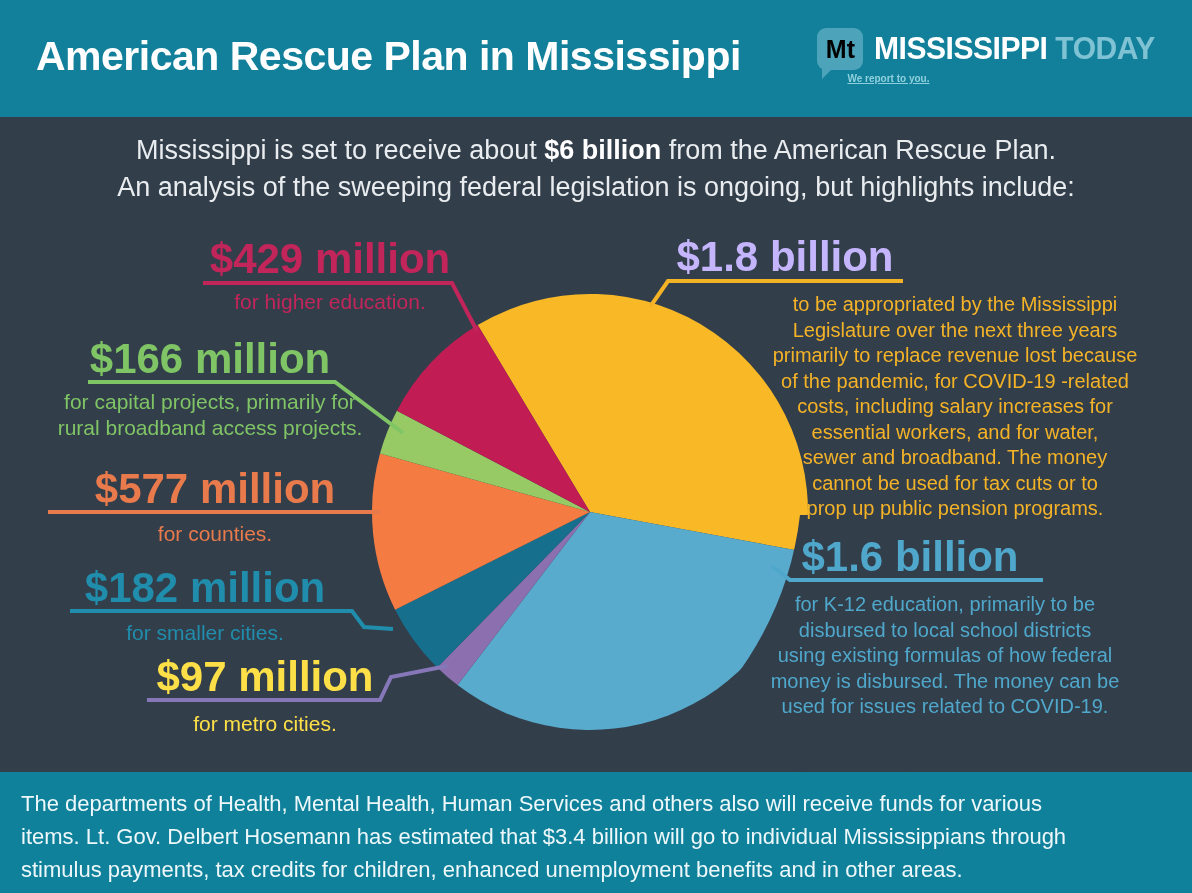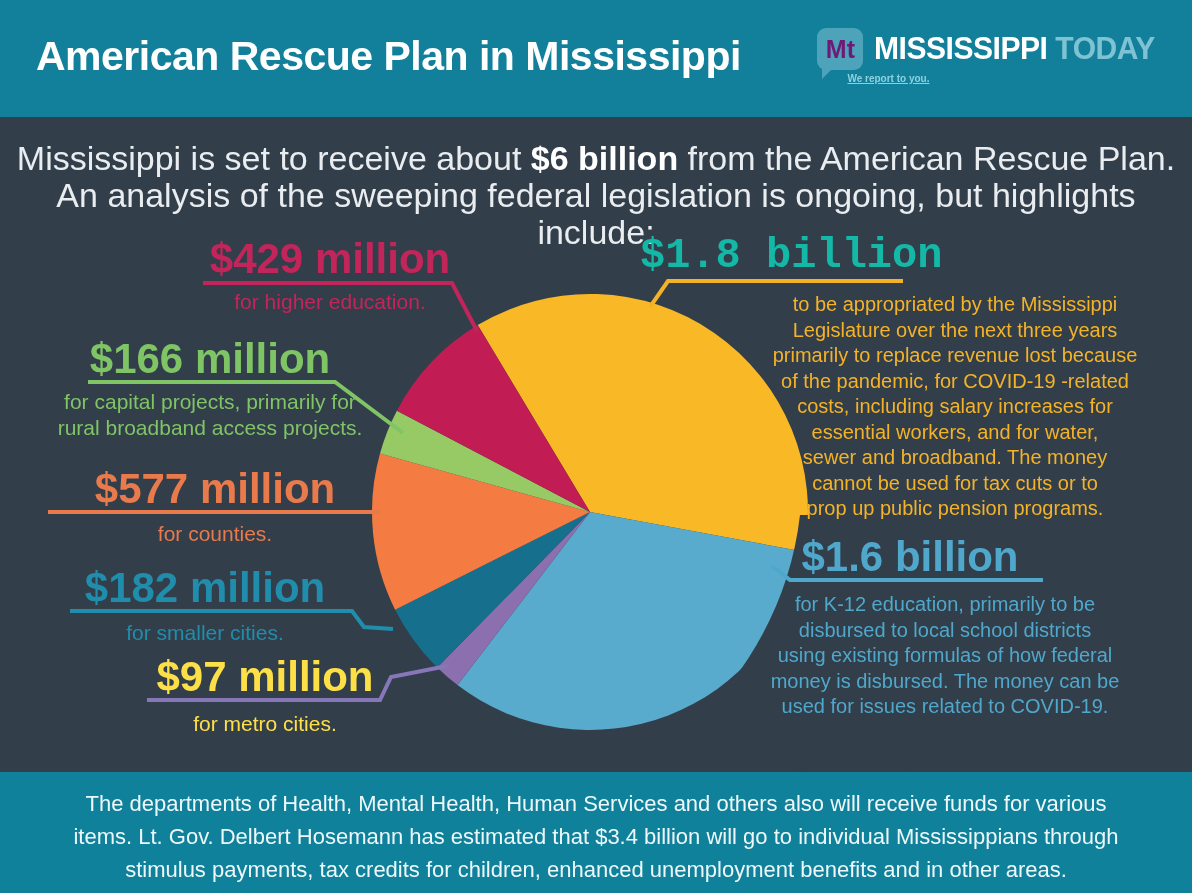--- a/index.html
+++ b/index.html
@@ -13,30 +13,30 @@
     background:var(--header_teal,#12809a); z-index:3;}
   .title{position:absolute; left:36px; top:33px; color:#fff; font-size:41px;
     font-weight:700; letter-spacing:-0.5px; white-space:nowrap;}
   .logo{position:absolute; right:28px; top:28px;}
   .logo-row{display:flex; align-items:center; gap:11px;}
   .bubble{position:relative; width:46px; height:42px; border-radius:9px;
     background:var(--logo_bubble,#4da4ba); display:flex; align-items:center; justify-content:center;}
   .bubble::after{content:""; position:absolute; left:5px; bottom:-9px; width:0; height:0;
     border:7px solid transparent; border-top-color:var(--logo_bubble,#4da4ba);
     border-left-color:var(--logo_bubble,#4da4ba);}
-  .bubble span{color:#701a75; font-size:25px; font-weight:700;}
+  .bubble span{color:#000000; font-size:25px; font-weight:700;}
   .wordmark{font-size:31px; font-weight:700; letter-spacing:-0.5px; white-space:nowrap;
     transform:scaleX(0.97); transform-origin:left center;}
   .wordmark .w1{color:#fff;}
   .wordmark .w2{color:var(--logo_today,#7ec2d3);}
   .tagline{margin-top:3px; margin-left:30px; color:var(--logo_tagline,#8fd0dd);
     font-size:10px; font-weight:700;text-decoration:underline;}
   
   .intro{position:absolute; left:0; top:132px; width:100%; text-align:center;
-    color:var(--intro_text,#e9edf0); font-size:34px; line-height:37px; z-index:2;margin-top:8px;}
+    color:var(--intro_text,#e9edf0); font-size:27px; line-height:37px; z-index:2;}
   .intro b{color:#fff;}
   
   svg.layer{position:absolute; left:0; top:0; z-index:1;}
   .bgfill{fill:var(--bg,#333e4b);}
   polyline{fill:none; stroke-width:4px; stroke-linejoin:miter; stroke-linecap:butt;}
   
   .callout{position:absolute; text-align:center; z-index:2;}
   .amount{font-size:42px; font-weight:700; line-height:41px; white-space:nowrap;}
   .desc{font-size:21px; line-height:26px; margin-top:10px; white-space:pre-line;}
   .bigdesc{position:absolute; text-align:center; font-size:20px; line-height:25.5px;
@@ -49,21 +49,21 @@
   #co-258 .desc{margin-top:12px;}
   #co-97 {left:75px;  top:656px; width:380px;}
   #co-97 .desc{margin-top:14px;}
   #co-18 {left:640px; top:236px; width:290px;}
   #co-16 {left:765px; top:536px; width:290px;}
   #desc-18{left:715px; top:292px; width:480px;}
   #desc-16{left:705px; top:592px; width:480px;}
   
   .footer{position:absolute; left:0; bottom:0; width:100%; height:121px;
     background:var(--footer_teal,#0f819b); z-index:3;}
-  .footer-text{position:absolute; left:21px; top:15px; width:1150px; text-align:center;
+  .footer-text{position:absolute; left:21px; top:15px; width:1150px; text-align:left;
     color:var(--footer_text,#eef8fa); font-size:22px; line-height:33px; white-space:pre-line;}
 </style>
 </head>
 <body>
 
 <div id="stage">
 
   <svg class="layer" width="1192" height="893" viewBox="0 0 1192 893">
     <g id="pie-slices">
         <path d="M 590 512 L 477.7 325.1 A 218 218 0 0 1 804.3 551.8 Z" fill="#f9b927"></path>
@@ -120,21 +120,21 @@
   </div>
   <div class="callout" id="co-258" style="color: rgb(31, 141, 171);">
     <div class="amount">$182 million</div>
     <div class="desc">for smaller cities.</div>
   </div>
   <div class="callout" id="co-97" style="color: #fde047;">
     <div class="amount">$97 million</div>
     <div class="desc">for metro cities.</div>
   </div>
 
-  <div class="callout" id="co-18" style="color: #14b8a6; font-family: Liberation Mono, monospace;">
+  <div class="callout" id="co-18" style="color: #c4b5fd;">
     <div class="amount">$1.8 billion</div>
   </div>
   <div class="bigdesc" id="desc-18" style="color: rgb(244, 179, 39);">to be appropriated by the Mississippi
 Legislature over the next three years
 primarily to replace revenue lost because
 of the pandemic, for COVID-19 -related
 costs, including salary increases for
 essential workers, and for water,
 sewer and broadband. The money
 cannot be used for tax cuts or to

